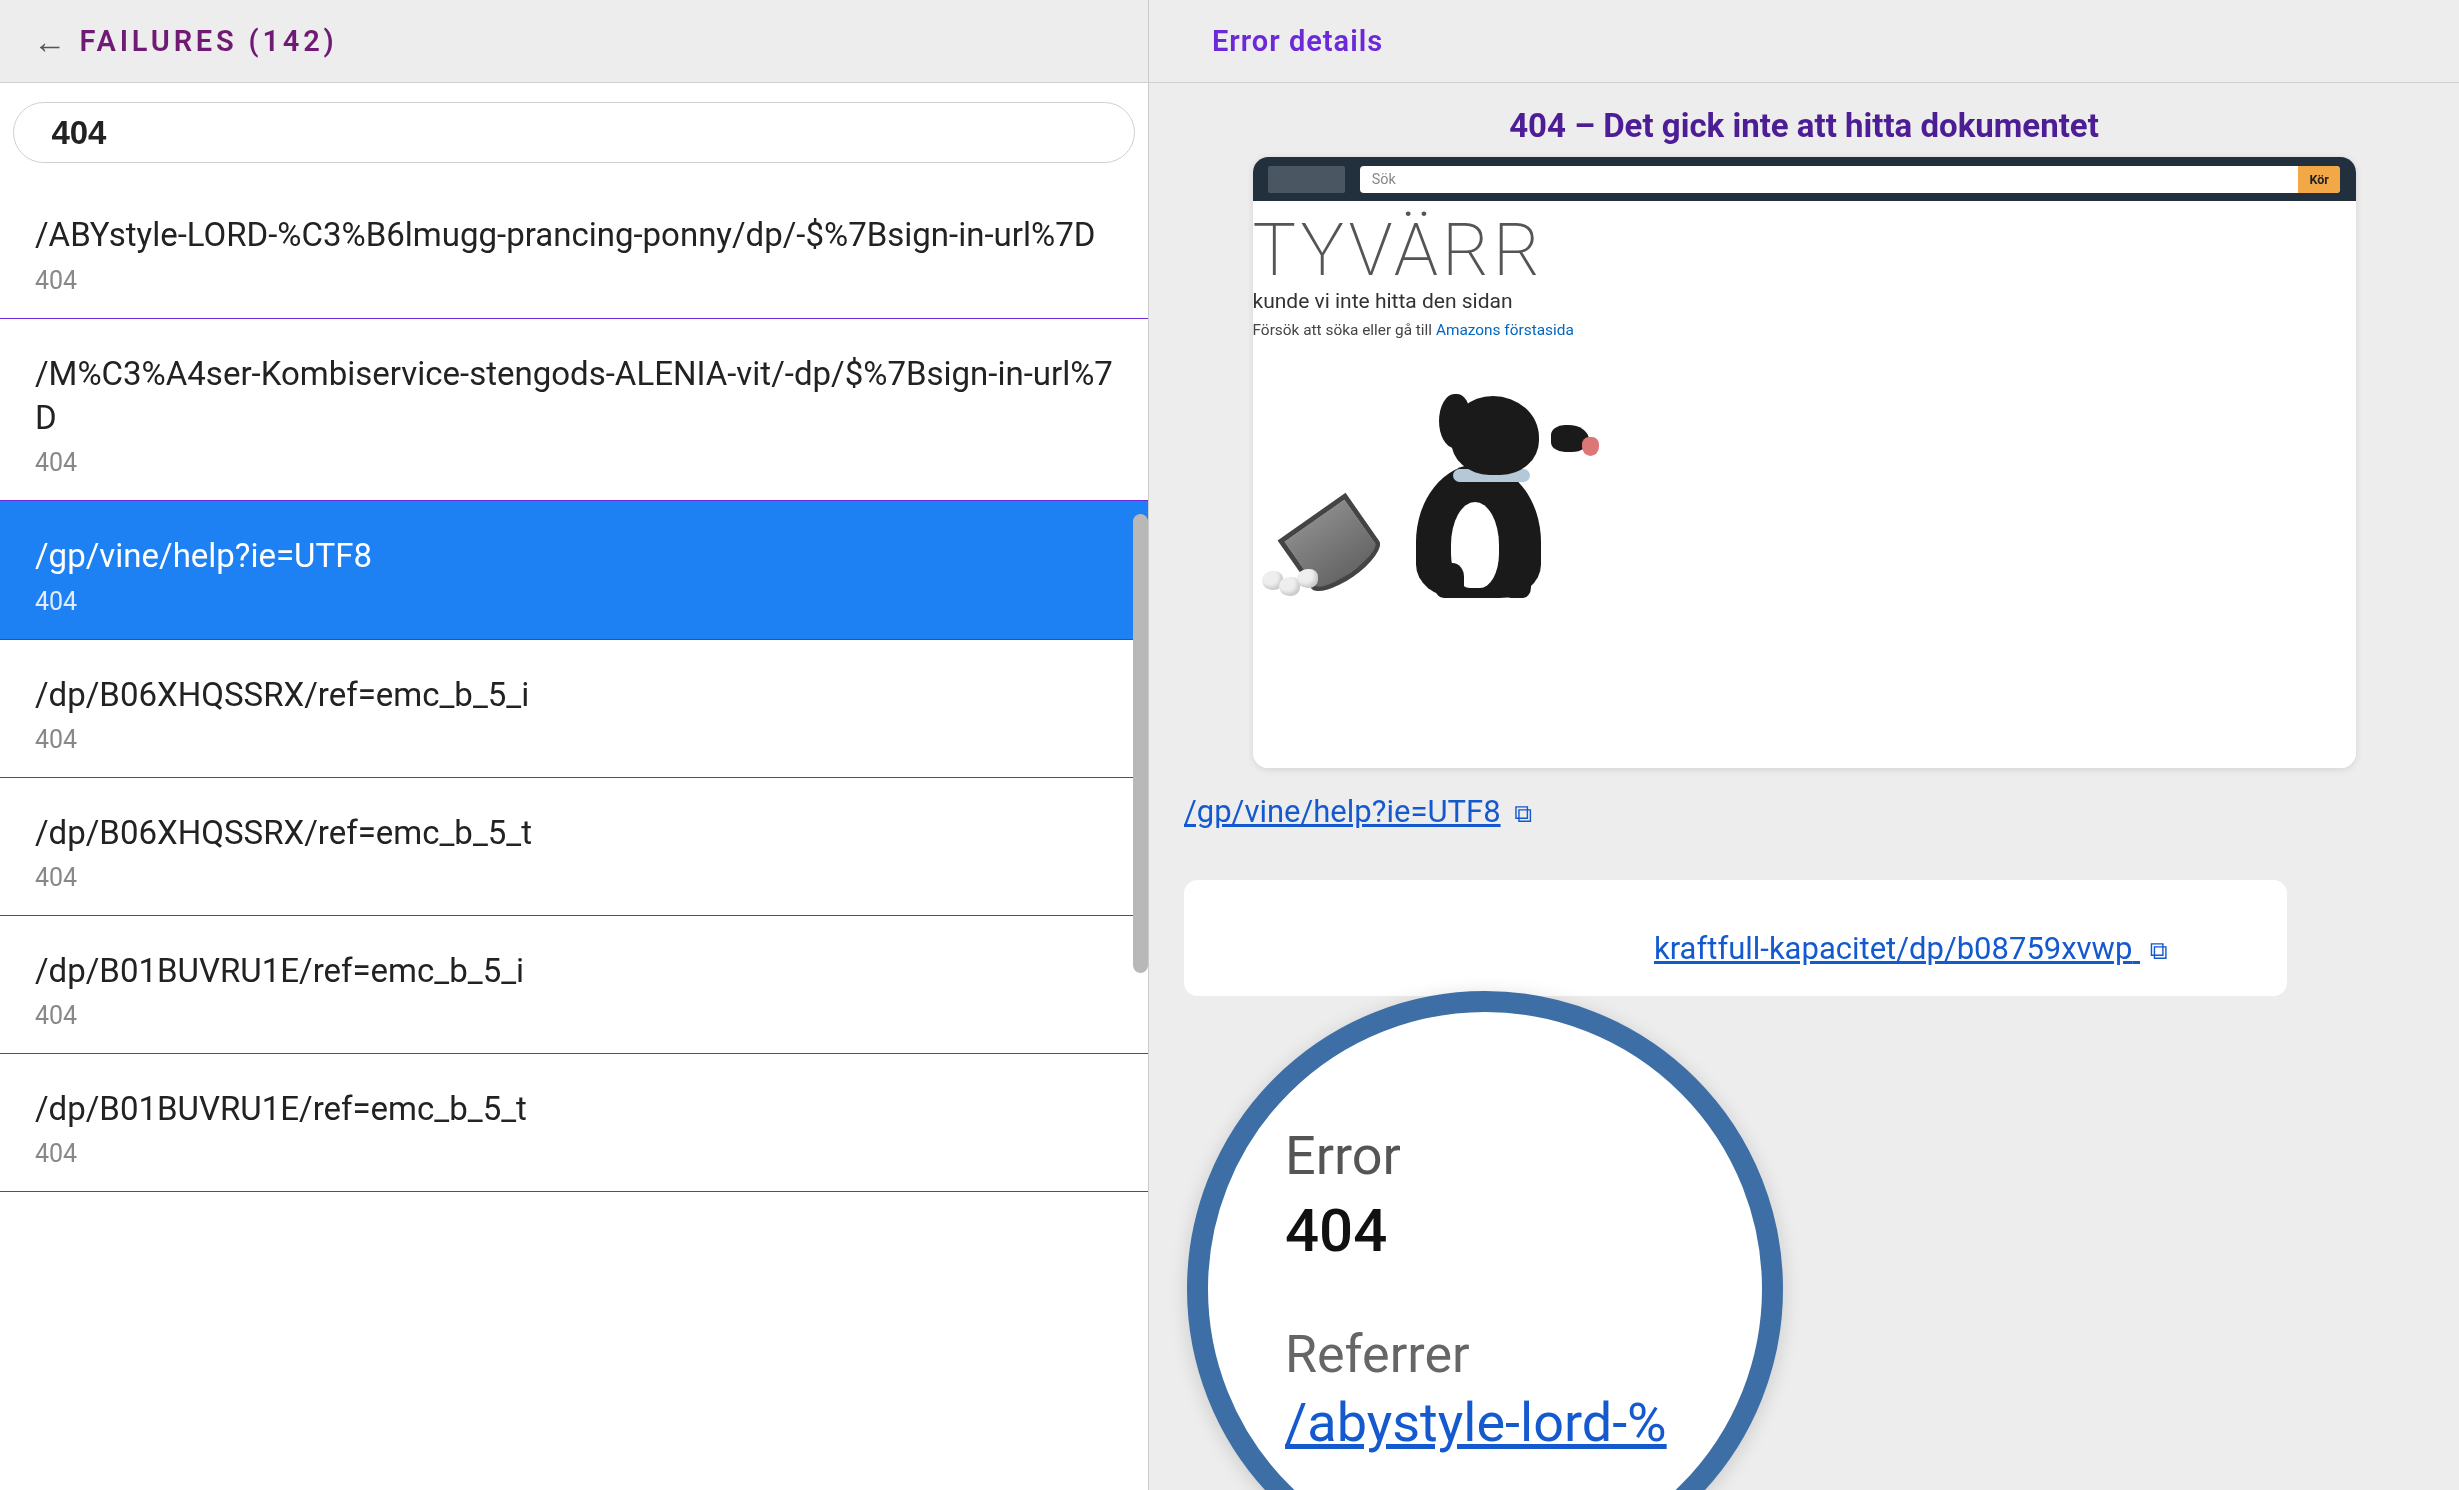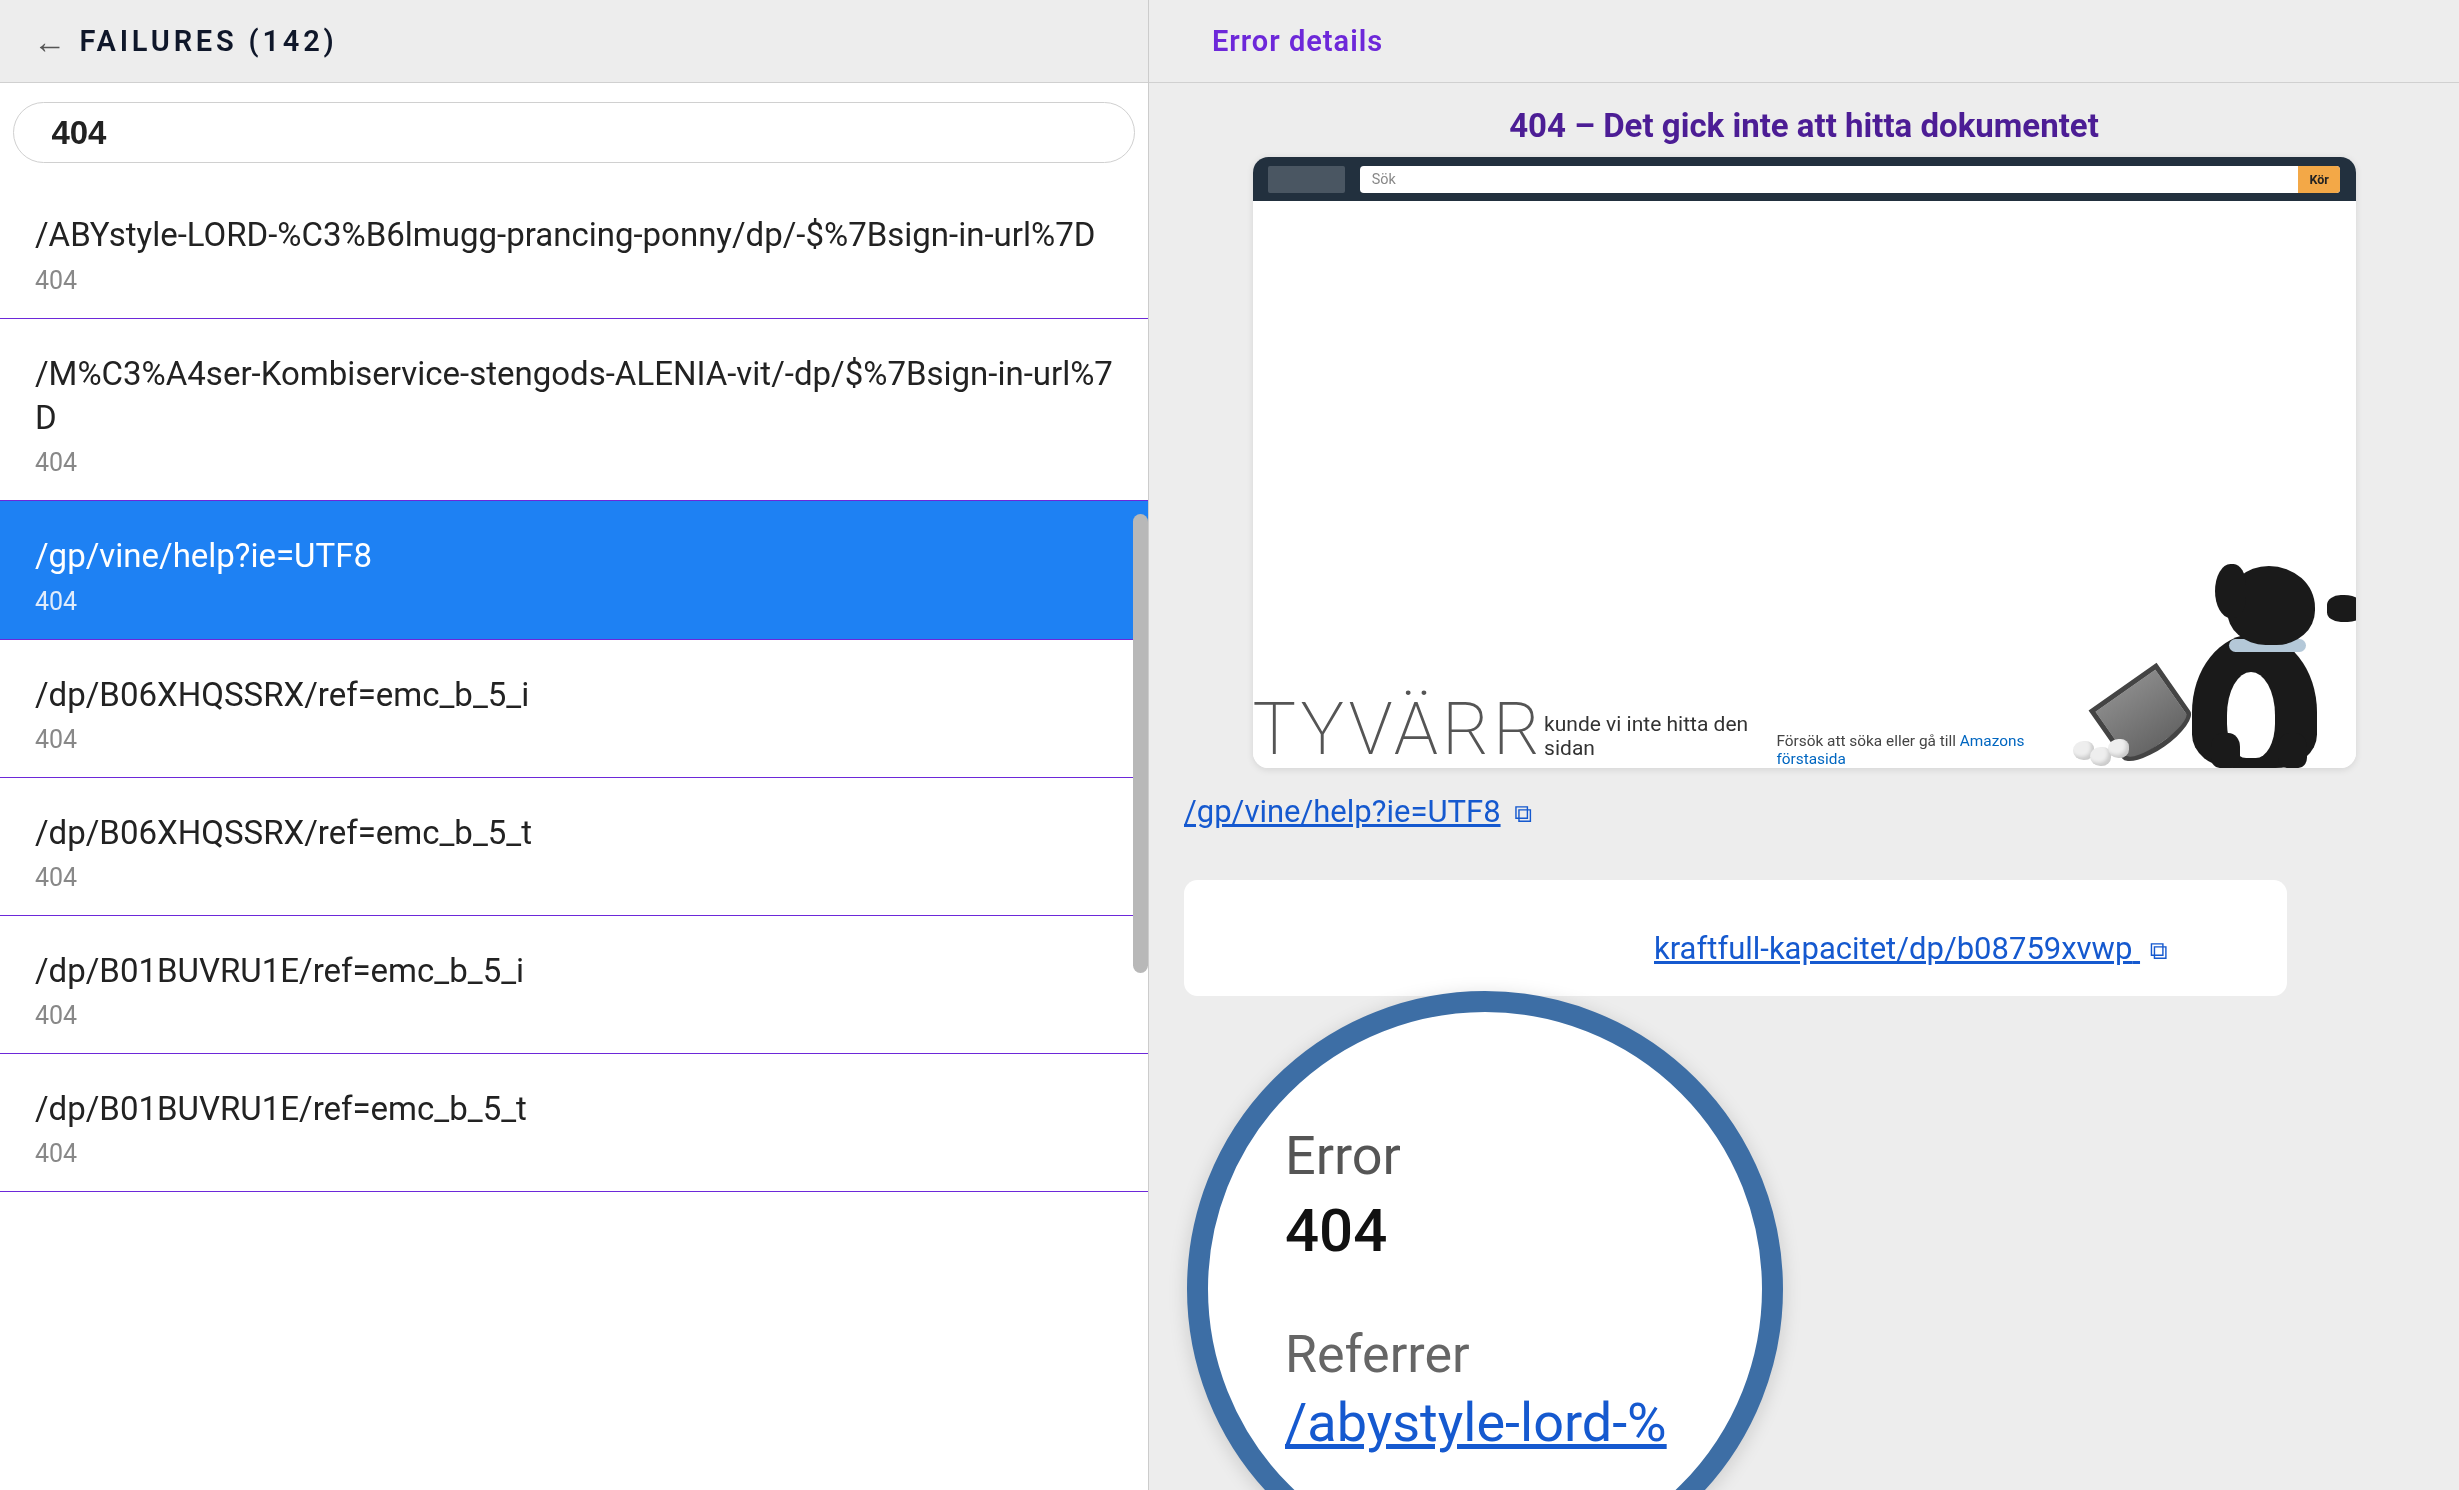--- a/index.html
+++ b/index.html
@@ -1,21 +1,21 @@
 <!DOCTYPE html>
 <html><head>
 <meta charset="utf-8">
 <style>
 *{box-sizing:border-box;margin:0;padding:0}
 html,body{width:2459px;height:1491px;font-family:-apple-system,BlinkMacSystemFont,"Segoe UI",Roboto,sans-serif;background:#ededed;overflow:hidden}
 .app{display:flex;width:100%;height:100%}
 .left-panel{width:1149px;height:100%;display:flex;flex-direction:column;border-right:1px solid #ccc}
 .left-header{height:83px;background:#ededed;border-bottom:1px solid #d0d0d0;display:flex;align-items:center;padding:0 33px;gap:13.4px}
 .back-arrow{font-size:33px;color:#555;cursor:pointer}
-.left-title{font-size:29px;font-weight:600;letter-spacing:3.8px;color:#0f172a}
+.left-title{font-size:29px;font-weight:600;letter-spacing:3.8px;color:#701a75}
 .search-wrap{padding:19px 13.4px 17.3px;background:#fff}
 .search-input{width:100%;height:61px;border:1px solid #d0d0d0;border-radius:38px;padding:0 37px;font-size:33px;font-weight:600;color:#222;outline:none}
 .failure-list{flex:1;overflow-y:auto;background:#fff;position:relative}
 .failure-item{padding:33px 35px 23px;border-bottom:1px solid #6d28d9;cursor:pointer}
 .failure-item.selected{background:#1e81f3;color:#fff}
 .failure-path{font-size:33px;line-height:1.35;word-break:break-all;color:#222}
 .failure-item.selected .failure-path{color:#fff}
 .failure-code{font-size:25px;color:#888;margin-top:7.7px}
 .failure-item.selected .failure-code{color:#e0ecfb}
 .scroll-indicator{position:absolute;right:0;top:334px;width:15.4px;height:459px;background:#b8b8b8;border-radius:7.7px}
@@ -23,21 +23,21 @@
 .right-header{height:83px;border-bottom:1px solid #d0d0d0;display:flex;align-items:center;padding-left:63px}
 .right-title{font-size:29px;font-weight:600;letter-spacing:1px;color:#6d28d9}
 .details-body{flex:1;padding:23px 35px;overflow:hidden;position:relative}
 .detail-title{font-size:33px;font-weight:700;text-align:center;margin-bottom:12px;color:#4c1d95}
 .preview-card{background:#fff;border-radius:15.4px;box-shadow:0 1.9px 7.7px rgba(0,0,0,.1);overflow:hidden;height:611px;margin:0 auto;width:1103px;display:flex;flex-direction:column}
 .preview-nav{height:44px;background:#22303e;display:flex;align-items:center;padding:0 15.4px;gap:15.4px}
 .nav-logo{width:77px;height:27px;background:#4a5662;border-radius:1.9px}
 .nav-search{flex:1;height:27px;background:#fff;border-radius:3.8px;display:flex;align-items:center;padding-left:11.5px;position:relative}
 .nav-search-text{font-size:14.4px;color:#888}
 .nav-search-btn{position:absolute;right:0;top:0;height:100%;width:42px;background:#f3a847;border-radius:0 3.8px 3.8px 0;display:flex;align-items:center;justify-content:center;font-size:12.5px;font-weight:700;color:#222}
-.preview-content{flex:1;background:#fff;display:flex;align-items:flex-end;padding-top:13.4px}
+.preview-content{flex:1;background:#fff;display:flex;flex-direction:column;align-items:flex-start;padding-top:13.4px}
 .tyvarr-heading{font-size:73px;font-weight:200;letter-spacing:3.8px;color:#555;margin-bottom:1.9px;line-height:1}
 .tyvarr-sub{font-size:21px;color:#333;margin-bottom:7.7px}
 .tyvarr-help{font-size:15.4px;color:#444}
 .tyvarr-help a{color:#0066c0;text-decoration:none}
 .tyvarr-image{margin-top:38px;position:relative;width:327px;height:221px}
 .trash-can{position:absolute;left:9.6px;bottom:9.6px;width:125px;height:96px}
 .trash-body{position:absolute;left:29px;top:17.3px;width:83px;height:73px;border:5.8px solid #444;border-radius:0 0 50% 50%/0 0 20% 20%;transform:rotate(-35deg);background:linear-gradient(#888,#666)}
 .trash-papers{position:absolute;left:0;bottom:-5.8px;width:58px;height:35px}
 .paper-ball{position:absolute;width:21px;height:19px;background:#eee;border-radius:50% 40% 45% 50%;box-shadow:inset -2.9px -2.9px 3.8px rgba(0,0,0,.15)}
 .p1{left:0;bottom:3.8px}.p2{left:17.3px;bottom:-1.9px}.p3{left:35px;bottom:5.8px}

